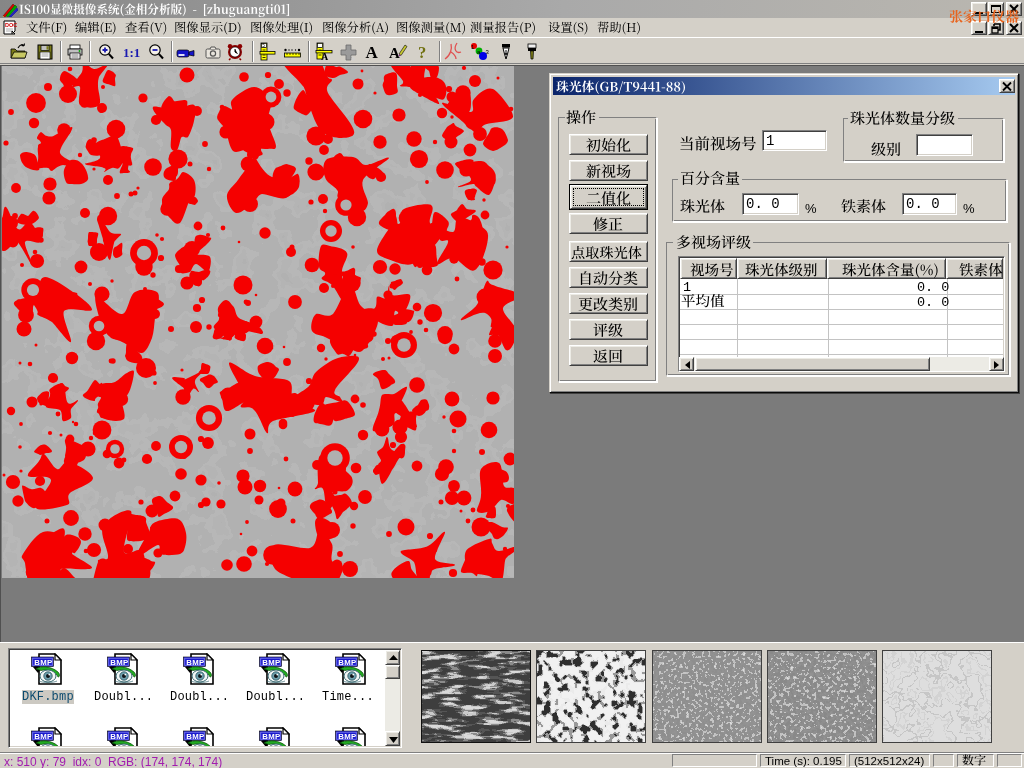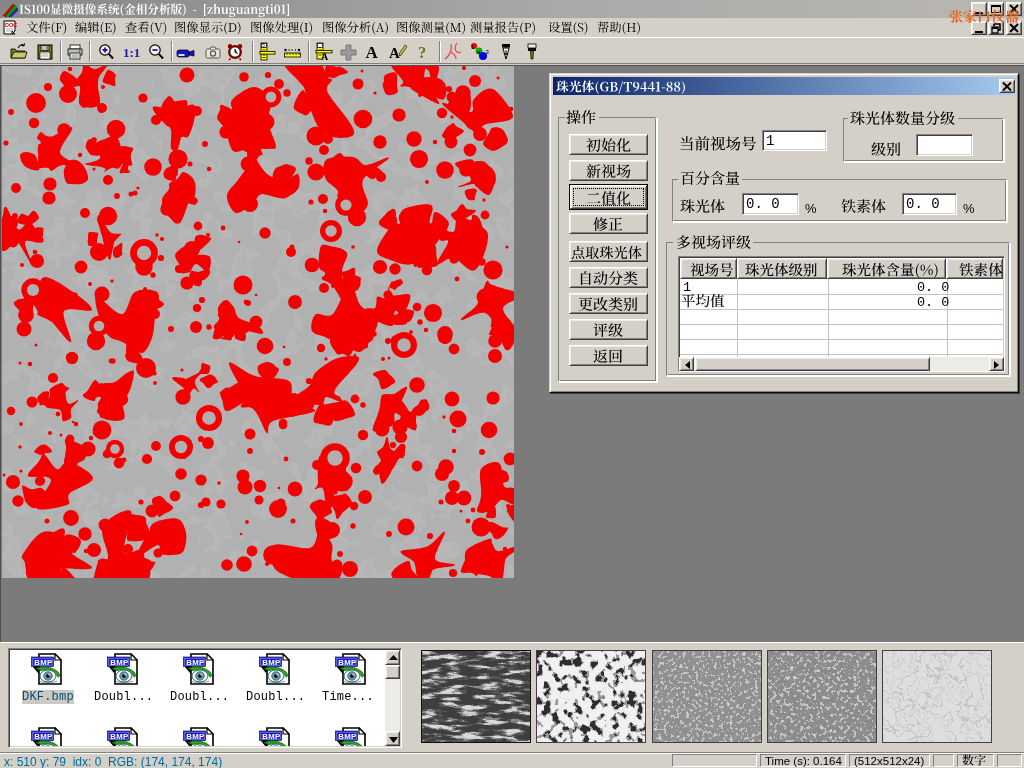--- a/index.html
+++ b/index.html
@@ -1001,23 +1001,23 @@
     <rect width="110" height="93" fill="#898989"></rect>
     <rect width="110" height="93" filter="url(#tf4)"></rect>
     <rect x="0.5" y="0.5" width="109" height="92" fill="none" stroke="#404040"></rect>
   </svg>
 <svg style="position:absolute;left:882px;top:650px" width="110" height="93" viewBox="0 0 110 93">
     <rect width="110" height="93" fill="#dedede"></rect>
     <rect width="110" height="93" filter="url(#tf5)"></rect>
     <rect x="0.5" y="0.5" width="109" height="92" fill="none" stroke="#404040"></rect>
   </svg>
 <div class="abs" style="left:0;top:752px;width:1024px;height:16px;background:#d4d0c8;border-top:1px solid #808080;box-shadow:inset 0 1px 0 #fff"></div>
-<div class="abs" style="left:4px;top:755px;font-size:12px;color:#0369a1">x: 510 y: 79&nbsp; idx: 0&nbsp; RGB: (174, 174, 174)</div>
+<div class="abs" style="left:4px;top:755px;font-size:12px;color:#a21caf">x: 510 y: 79&nbsp; idx: 0&nbsp; RGB: (174, 174, 174)</div>
 <div class="abs" style="left:672px;top:754px;width:85px;height:13px;border:1px solid;border-color:#808080 #fff #fff #808080;font-size:11.5px;color:#000;padding-left:4px;line-height:12px"></div>
-<div class="abs" style="left:760px;top:754px;width:86px;height:13px;border:1px solid;border-color:#808080 #fff #fff #808080;font-size:11.5px;color:#000;padding-left:4px;line-height:12px">Time (s): 0.164</div>
+<div class="abs" style="left:760px;top:754px;width:86px;height:13px;border:1px solid;border-color:#808080 #fff #fff #808080;font-size:11.5px;color:#000;padding-left:4px;line-height:12px">Time (s): 0.195</div>
 <div class="abs" style="left:849px;top:754px;width:81px;height:13px;border:1px solid;border-color:#808080 #fff #fff #808080;font-size:11.5px;color:#000;padding-left:4px;line-height:12px">(512x512x24)</div>
 <div class="abs" style="left:933px;top:754px;width:21px;height:13px;border:1px solid;border-color:#808080 #fff #fff #808080;font-size:11.5px;color:#000;padding-left:4px;line-height:12px"></div>
 <div class="abs" style="left:957px;top:754px;width:37px;height:13px;border:1px solid;border-color:#808080 #fff #fff #808080;font-size:11.5px;color:#000;padding-left:4px;line-height:12px"></div>
 <svg style="position:absolute;left:962px;top:752.4px;overflow:visible" width="26" height="18" viewBox="0 -12.6 26 18">
     <g>
       <path d="M6.2 -9.3 5.0 -9.7C4.8 -9.1 4.5 -8.3 4.3 -7.9L4.5 -7.8C4.9 -8.1 5.4 -8.6 5.7 -9.1C6.0 -9.1 6.1 -9.2 6.2 -9.3ZM1.1 -9.6 1.0 -9.5C1.3 -9.1 1.7 -8.5 1.7 -8.0C2.5 -7.3 3.3 -8.9 1.1 -9.6ZM5.7 -8.3 5.2 -7.6H3.9V-9.6C4.2 -9.7 4.3 -9.8 4.3 -10.0L3.0 -10.1V-7.6H0.5L0.6 -7.2H2.6C2.1 -6.3 1.3 -5.4 0.4 -4.7L0.5 -4.5C1.5 -5.0 2.3 -5.6 3.0 -6.3V-4.7L2.8 -4.8C2.7 -4.5 2.5 -4.0 2.2 -3.5H0.5L0.6 -3.2H2.0C1.7 -2.6 1.4 -2.0 1.1 -1.7C1.8 -1.5 2.7 -1.2 3.5 -0.9C2.8 -0.2 1.8 0.4 0.6 0.8L0.6 1.0C2.1 0.7 3.2 0.1 4.1 -0.6C4.4 -0.3 4.8 -0.1 5.0 0.2C5.7 0.4 6.0 -0.5 4.7 -1.2C5.2 -1.7 5.5 -2.4 5.8 -3.1C6.0 -3.1 6.2 -3.1 6.3 -3.2L5.4 -4.1L4.8 -3.5H3.2L3.5 -4.2C3.9 -4.1 4.0 -4.2 4.0 -4.4L3.0 -4.7H3.2C3.5 -4.7 3.9 -4.9 3.9 -5.0V-6.8C4.4 -6.3 5.0 -5.7 5.2 -5.1C6.1 -4.6 6.7 -6.3 3.9 -7.0V-7.2H6.4C6.5 -7.2 6.6 -7.3 6.7 -7.4C6.3 -7.8 5.7 -8.3 5.7 -8.3ZM4.8 -3.2C4.6 -2.6 4.4 -2.0 4.0 -1.5C3.5 -1.6 2.9 -1.8 2.2 -1.8C2.4 -2.2 2.7 -2.7 3.0 -3.2ZM8.9 -9.7 7.4 -10.1C7.2 -7.9 6.6 -5.7 5.9 -4.2L6.1 -4.1C6.5 -4.6 6.8 -5.1 7.2 -5.7C7.4 -4.4 7.7 -3.2 8.2 -2.2C7.5 -1.0 6.4 -0.0 4.9 0.8L5.0 1.0C6.6 0.3 7.7 -0.4 8.6 -1.4C9.1 -0.5 9.8 0.3 10.8 1.0C10.9 0.5 11.2 0.3 11.7 0.2L11.7 0.1C10.6 -0.4 9.8 -1.2 9.1 -2.1C10.0 -3.4 10.4 -5.1 10.6 -7.0H11.4C11.6 -7.0 11.7 -7.1 11.7 -7.2C11.3 -7.6 10.6 -8.2 10.6 -8.2L10.0 -7.4H7.9C8.1 -8.0 8.3 -8.7 8.5 -9.5C8.7 -9.5 8.9 -9.6 8.9 -9.7ZM7.8 -7.0H9.6C9.4 -5.5 9.2 -4.1 8.6 -2.9C8.0 -3.8 7.6 -4.9 7.4 -6.1C7.5 -6.4 7.6 -6.7 7.8 -7.0Z M17.2 -10.1 17.0 -10.0C17.5 -9.6 17.9 -9.0 17.9 -8.4C18.9 -7.7 19.9 -9.7 17.2 -10.1ZM14.0 -8.8 13.8 -8.8C13.9 -8.1 13.4 -7.4 13.0 -7.2C12.6 -7.0 12.4 -6.7 12.6 -6.4C12.7 -6.0 13.2 -6.0 13.6 -6.2C13.9 -6.4 14.3 -7.0 14.2 -7.8H21.9C21.8 -7.4 21.6 -6.8 21.4 -6.4L21.5 -6.3C22.0 -6.6 22.7 -7.2 23.1 -7.6C23.3 -7.6 23.5 -7.7 23.6 -7.8L22.5 -8.8L21.9 -8.2H14.2C14.2 -8.4 14.1 -8.6 14.0 -8.8ZM22.3 -4.2 21.7 -3.4H18.5V-4.5C18.7 -4.5 18.9 -4.6 18.9 -4.8H18.9C19.7 -5.1 20.4 -5.6 21.0 -6.0C21.3 -6.0 21.4 -6.0 21.5 -6.1L20.5 -7.0L19.9 -6.4H14.6L14.7 -6.1H19.7C19.4 -5.7 18.9 -5.2 18.4 -4.8L17.5 -4.9V-3.4H12.6L12.6 -3.1H17.5V-0.4C17.5 -0.2 17.4 -0.1 17.2 -0.1C16.9 -0.1 15.4 -0.2 15.4 -0.2V-0.1C16.0 0.0 16.4 0.1 16.6 0.3C16.8 0.5 16.9 0.7 16.9 1.0C18.3 0.9 18.5 0.4 18.5 -0.3V-3.1H23.2C23.3 -3.1 23.5 -3.1 23.5 -3.3C23.0 -3.7 22.3 -4.2 22.3 -4.2Z" fill="#000"></path>
     </g>
   </svg>
 <div class="abs" style="left:997px;top:754px;width:25px;height:13px;border:1px solid;border-color:#808080 #fff #fff #808080;font-size:11.5px;color:#000;padding-left:4px;line-height:12px"></div>
 <div class="abs" style="left:549px;top:73px;width:470px;height:320px;background:#d4d0c8;

